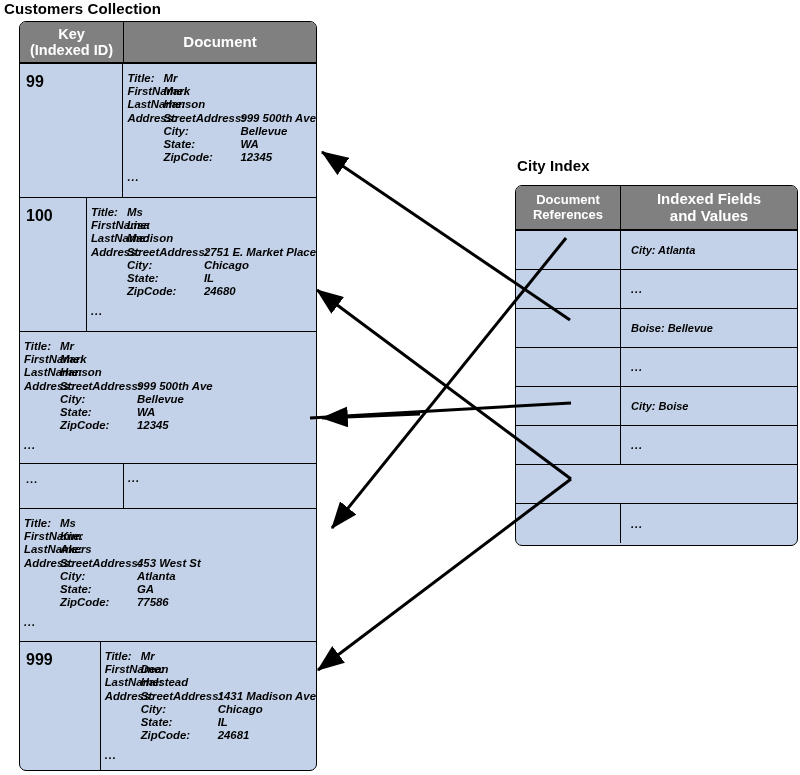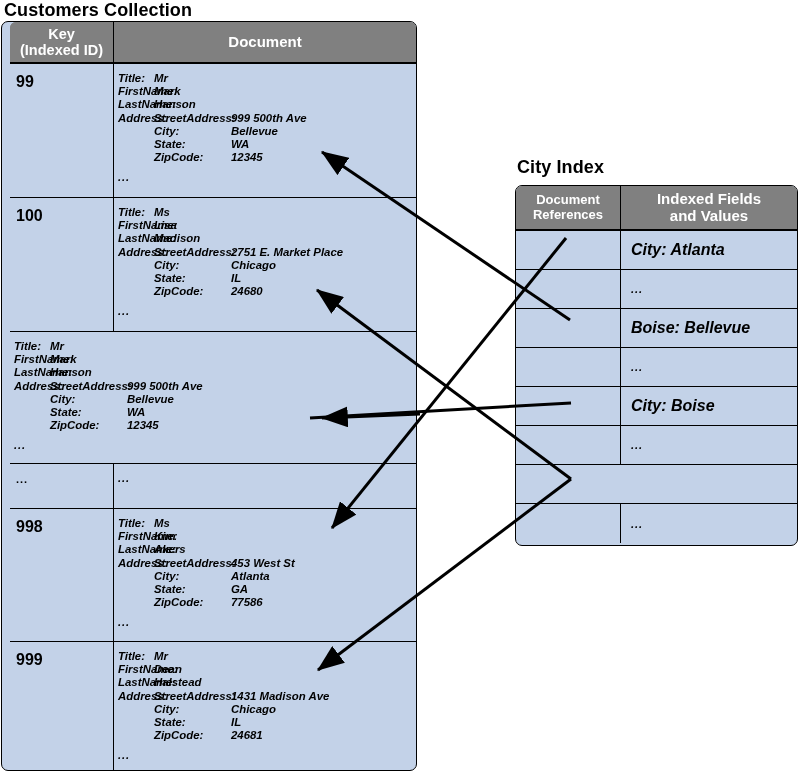--- a/index.html
+++ b/index.html
@@ -11,21 +11,21 @@
     width: 800px;
     height: 775px;
     position: relative;
     font-family: "Liberation Sans", sans-serif;
     color: #000000;
     overflow: hidden;
   }
 
   .caption {
     position: absolute;
-    font-size: 18px;
+    font-size: 15px;
     font-weight: bold;
     color: #000;
     letter-spacing: 0.1px;
     white-space: nowrap;
   }
   #customers-caption { left: 4px;  top: 0px; }
   #index-caption     { left: 517px; top: 157px; }
 
   
   .tbl {
@@ -64,25 +64,24 @@
   .row:first-of-type { border-top: none; }
   .cell {
     box-sizing: border-box;
     border-right: 1.6px solid #000;
     position: relative;
   }
   .cell:last-child { border-right: none; font-style: italic; }
 
   
   #customers-table {
-    left: 1px;
+    left: 19px;
     top: 21px;
-    width: 416px;
+    width: 298px;
     height: 750px;
-    padding-left: 8px;
   }
   #customers-table .tbl-head { height: 41px; }
   #customers-table .th.key { width: 104px; font-size: 14.5px; }
   #customers-table .th.doc { flex: 1; font-size: 15px; }
 
   .cust-key-cell {
     width: 104px;
     font-size: 16px;
     font-weight: bold;
     padding: 9px 0 0 6px;
@@ -111,21 +110,21 @@
     width: 283px;
     height: 361px;
   }
   #index-table .tbl-head { height: 44px; }
   #index-table .th.refs { width: 105px; font-size: 13px; }
   #index-table .th.fields { flex: 1; font-size: 15px; }
 
   .idx-ref-cell  { width: 105px; }
   .idx-val-cell  {
     flex: 1;
-    font-size: 16px;
+    font-size: 11px;
     font-weight: bold;
     display: flex;
     align-items: center;
     padding-left: 10px;
   }
   .idx-val-cell.dots { letter-spacing: 1px; font-size: 11px; }
 
   
   #arrows {
     position: absolute;
@@ -267,21 +266,20 @@
       <div class="doc-ellipsis">...</div>
     </div>
   </div>
 
   <div class="row" style="height:45px">
     <div class="cell cust-key-cell ellipsis-only">...</div>
     <div class="cell cust-doc-cell ellipsis-only">...</div>
   </div>
 
   <div class="row" style="height:133px">
-    <div class="cell cust-key-cell">998</div>
     <div class="cell cust-doc-cell">
       <div class="doc-line">
         <span class="doc-label">Title:</span>
         <span class="doc-value">Ms</span>
       </div>
       <div class="doc-line">
         <span class="doc-label">FirstName:</span>
         <span class="doc-value">Kim</span>
       </div>
       <div class="doc-line">

